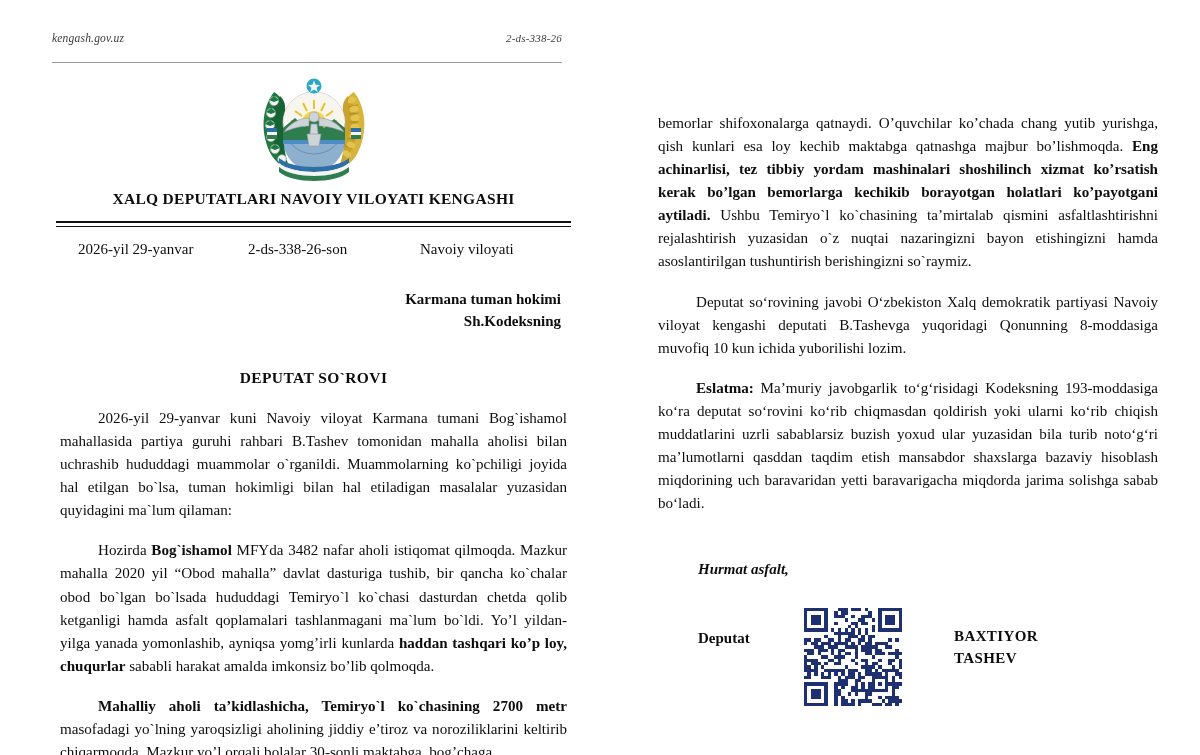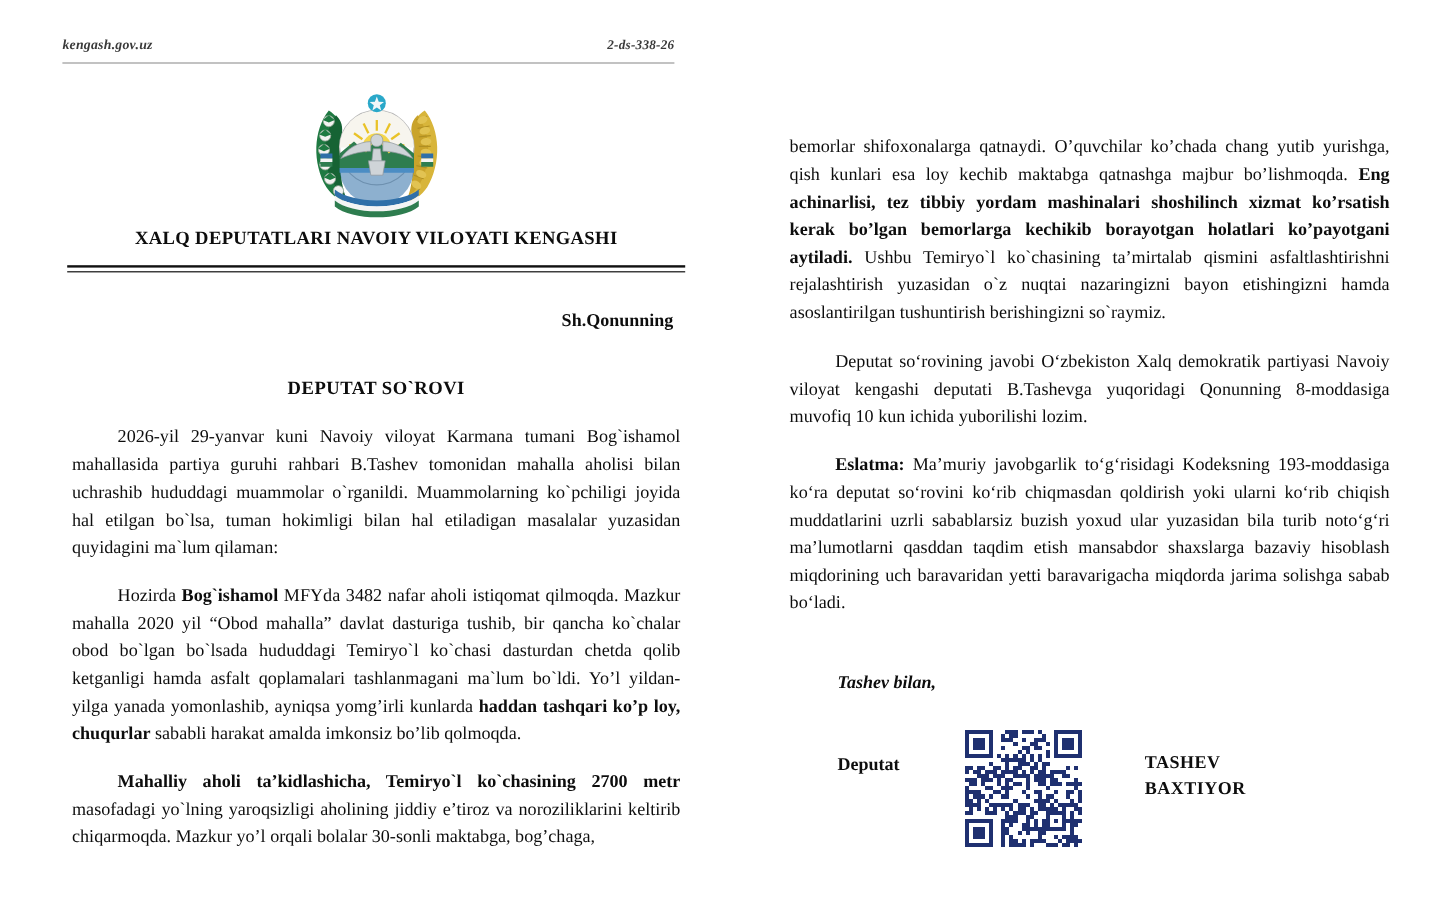--- a/index.html
+++ b/index.html
@@ -29,23 +29,22 @@
     left: 52px;
     top: 32px;
     width: 510px;
     display: flex;
     justify-content: space-between;
     align-items: flex-start;
     font-style: italic;
     font-size: 11.5px;
     color: #3a3a3a;
     letter-spacing: .2px;
-    padding-bottom: 8px;
+    padding-bottom: 18px;
     border-bottom: 1.4px solid #9a9a9a;
-    font-weight: bold;
   }
   .doc-header .hdr-right { font-size: 11px; }
 
   
   .col-left {
     position: absolute;
     left: 56px;
     top: 60px;
     width: 515px;
   }
@@ -277,43 +276,49 @@
           <path d="M96 66 l10 0 0 3 -10 0 z" fill="#f4f4f4"></path>
           <path d="M96 69 l10 0 0 4 -10 0 z" fill="#2e7d4f"></path>
         </g>
       </svg>
     </div>
 
     <div class="org-title">XALQ DEPUTATLARI NAVOIY VILOYATI KENGASHI</div>
 
     <div class="rule-double"></div>
 
+    <div class="meta-row">
+      <span class="meta-date">2026-yil 29-yanvar</span>
+      <span class="meta-num">2-ds-338-26-son</span>
+      <span class="meta-place">Navoiy viloyati</span>
+    </div>
 
     <div class="addressee">
-      <div>Sh.Qonunning</div>
+      <div>Karmana tuman hokimi</div>
+      <div>Sh.Kodeksning</div>
     </div>
 
     <div class="req-heading">DEPUTAT  SO`ROVI</div>
 
     <div>
         <p class="body-par"><span>2026-yil 29-yanvar kuni Navoiy viloyat Karmana tumani Bog`ishamol mahallasida partiya guruhi rahbari B.Tashev tomonidan mahalla aholisi bilan uchrashib hududdagi muammolar o`rganildi. Muammolarning ko`pchiligi joyida hal etilgan bo`lsa, tuman hokimligi bilan hal etiladigan masalalar yuzasidan quyidagini ma`lum qilaman:</span></p>
         <p class="body-par tight"><span>Hozirda </span><b>Bog`ishamol</b><span> MFYda  3482 nafar aholi istiqomat qilmoqda. Mazkur mahalla 2020 yil “Obod mahalla” davlat dasturiga tushib, bir qancha ko`chalar obod bo`lgan bo`lsada  hududdagi Temiryo`l ko`chasi dasturdan chetda qolib ketganligi hamda asfalt qoplamalari tashlanmagani  ma`lum bo`ldi. Yo’l yildan-yilga yanada yomonlashib, ayniqsa yomg’irli kunlarda </span><b>haddan tashqari ko’p loy, chuqurlar</b><span> sababli harakat amalda imkonsiz bo’lib qolmoqda.</span></p>
         <p class="body-par tight"><b>Mahalliy aholi ta’kidlashicha, Temiryo`l ko`chasining 2700 metr</b><span> masofadagi yo`lning yaroqsizligi aholining jiddiy e’tiroz va noroziliklarini keltirib chiqarmoqda. Mazkur yo’l orqali bolalar 30-sonli maktabga, bog’chaga,</span></p>
       </div>
   </div>
 
   <div class="col-right">
 
     <div>
         <p class="body-par first-right"><span>bemorlar shifoxonalarga qatnaydi.  O’quvchilar ko’chada chang yutib yurishga, qish kunlari esa loy kechib maktabga qatnashga majbur bo’lishmoqda. </span><b>Eng achinarlisi, tez tibbiy yordam mashinalari shoshilinch xizmat ko’rsatish kerak bo’lgan bemorlarga kechikib borayotgan holatlari ko’payotgani aytiladi.</b><span> Ushbu Temiryo`l ko`chasining ta’mirtalab qismini asfaltlashtirishni rejalashtirish yuzasidan o`z nuqtai nazaringizni bayon etishingizni hamda asoslantirilgan tushuntirish berishingizni so`raymiz.</span></p>
         <p class="body-par tight"><span>Deputat so‘rovining javobi O‘zbekiston Xalq demokratik partiyasi Navoiy viloyat kengashi deputati B.Tashevga yuqoridagi Qonunning 8-moddasiga muvofiq 10 kun ichida yuborilishi lozim.</span></p>
         <p class="body-par tight"><b>Eslatma:</b><span> Ma’muriy javobgarlik to‘g‘risidagi Kodeksning 193-moddasiga ko‘ra deputat so‘rovini ko‘rib chiqmasdan qoldirish yoki ularni ko‘rib chiqish muddatlarini uzrli sabablarsiz buzish yoxud ular yuzasidan bila turib noto‘g‘ri ma’lumotlarni qasddan taqdim etish mansabdor shaxslarga bazaviy hisoblash miqdorining uch baravaridan yetti baravarigacha miqdorda jarima solishga sabab bo‘ladi.</span></p>
       </div>
 
-    <div class="closing">Tashev bilan,</div>
+    <div class="closing">Hurmat asfalt,</div>
 
     <div class="sign-row">
       <div class="sign-role">Deputat</div>
 
       <div class="qr-holder">
         <svg id="qr-svg" width="98" height="98" viewBox="0 0 29 29" shape-rendering="crispEdges">
           <rect width="29" height="29" fill="#ffffff"></rect>
           <g id="qr-cells">
               <rect x="0" y="0" width="1" height="1" fill="#1f3070"></rect>
               <rect x="1" y="0" width="1" height="1" fill="#1f3070"></rect>
@@ -737,19 +742,19 @@
               <rect x="21" y="28" width="1" height="1" fill="#1f3070"></rect>
               <rect x="22" y="28" width="1" height="1" fill="#1f3070"></rect>
               <rect x="24" y="28" width="1" height="1" fill="#1f3070"></rect>
               <rect x="25" y="28" width="1" height="1" fill="#1f3070"></rect>
               <rect x="27" y="28" width="1" height="1" fill="#1f3070"></rect>
             </g>
         </svg>
       </div>
 
       <div class="sign-name">
+        <div>BAXTIYOR</div>
         <div>TASHEV</div>
-        <div>BAXTIYOR</div>
       </div>
     </div>
   </div>
 
 </div>
 
 </body></html>

